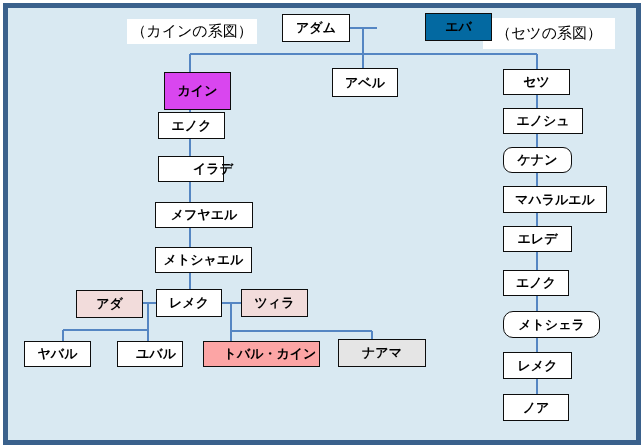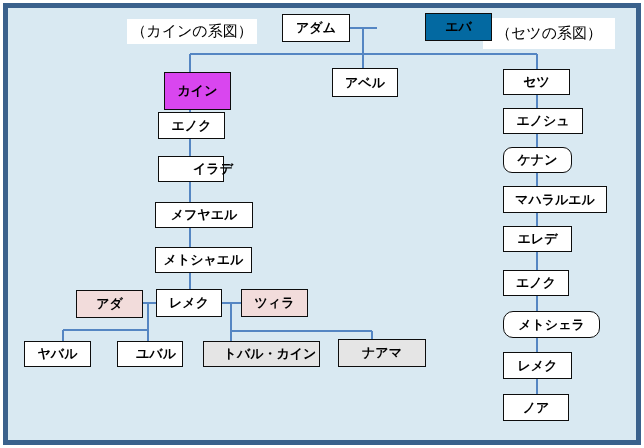--- a/index.html
+++ b/index.html
@@ -90,21 +90,21 @@
       <div class="node" style="left: 164px; top: 72px; width: 67px; height: 38px; background: #d946ef; border-color: rgb(13, 13, 13);">カイン</div>
       <div class="node" style="left: 158px; top: 112px; width: 67px; height: 27px; background: rgb(255, 255, 255); border-color: rgb(13, 13, 13);">エノク</div>
       <div class="node" style="left: 158px; top: 156px; width: 66px; height: 26px; background: rgb(255, 255, 255); border-color: rgb(13, 13, 13); padding-left: 44px;">イラデ</div>
       <div class="node" style="left: 155px; top: 202px; width: 98px; height: 26px; background: rgb(255, 255, 255); border-color: rgb(13, 13, 13);">メフヤエル</div>
       <div class="node" style="left: 155px; top: 247px; width: 97px; height: 26px; background: rgb(255, 255, 255); border-color: rgb(13, 13, 13);">メトシャエル</div>
       <div class="node" style="left: 156px; top: 289px; width: 66px; height: 28px; background: rgb(255, 255, 255); border-color: rgb(13, 13, 13);">レメク</div>
       <div class="node female" style="left: 76px; top: 290px; width: 67px; height: 28px; background: rgb(242, 220, 219); border-color: rgb(13, 13, 13);">アダ</div>
       <div class="node female" style="left: 241px; top: 289px; width: 67px; height: 28px; background: rgb(242, 220, 219); border-color: rgb(13, 13, 13);">ツィラ</div>
       <div class="node" style="left: 24px; top: 341px; width: 67px; height: 26px; background: rgb(255, 255, 255); border-color: rgb(13, 13, 13);">ヤバル</div>
       <div class="node" style="left: 117px; top: 341px; width: 66px; height: 26px; background: rgb(255, 255, 255); border-color: rgb(13, 13, 13); padding-left: 12px;">ユバル</div>
-      <div class="node" style="left: 203px; top: 341px; width: 117px; height: 26px; background: #e5e5e5; border-color: rgb(13, 13, 13); padding-left: 17px;">トバル・カイン</div>
+      <div class="node" style="left: 203px; top: 341px; width: 117px; height: 26px; background: #fca5a5; border-color: rgb(13, 13, 13); padding-left: 17px;">トバル・カイン</div>
       <div class="node female" style="left: 338px; top: 339px; width: 88px; height: 28px; background: #e5e5e5; border-color: rgb(13, 13, 13);">ナアマ</div>
       <div class="node" style="left: 503px; top: 69px; width: 67px; height: 26px; background: rgb(255, 255, 255); border-color: rgb(13, 13, 13);">セツ</div>
       <div class="node" style="left: 503px; top: 108px; width: 80px; height: 26px; background: rgb(255, 255, 255); border-color: rgb(13, 13, 13);">エノシュ</div>
       <div class="node" style="left: 503px; top: 147px; width: 69px; height: 26px; background: rgb(255, 255, 255); border-color: rgb(13, 13, 13); border-radius: 9px;">ケナン</div>
       <div class="node" style="left: 503px; top: 186px; width: 104px; height: 27px; background: rgb(255, 255, 255); border-color: rgb(13, 13, 13);">マハラルエル</div>
       <div class="node" style="left: 503px; top: 226px; width: 69px; height: 26px; background: rgb(255, 255, 255); border-color: rgb(13, 13, 13);">エレデ</div>
       <div class="node" style="left: 503px; top: 270px; width: 66px; height: 26px; background: rgb(255, 255, 255); border-color: rgb(13, 13, 13);">エノク</div>
       <div class="node" style="left: 503px; top: 311px; width: 97px; height: 27px; background: rgb(255, 255, 255); border-color: rgb(13, 13, 13); border-radius: 10px;">メトシェラ</div>
       <div class="node" style="left: 503px; top: 352px; width: 69px; height: 27px; background: rgb(255, 255, 255); border-color: rgb(13, 13, 13);">レメク</div>
       <div class="node" style="left: 503px; top: 394px; width: 66px; height: 27px; background: rgb(255, 255, 255); border-color: rgb(13, 13, 13);">ノア</div>

